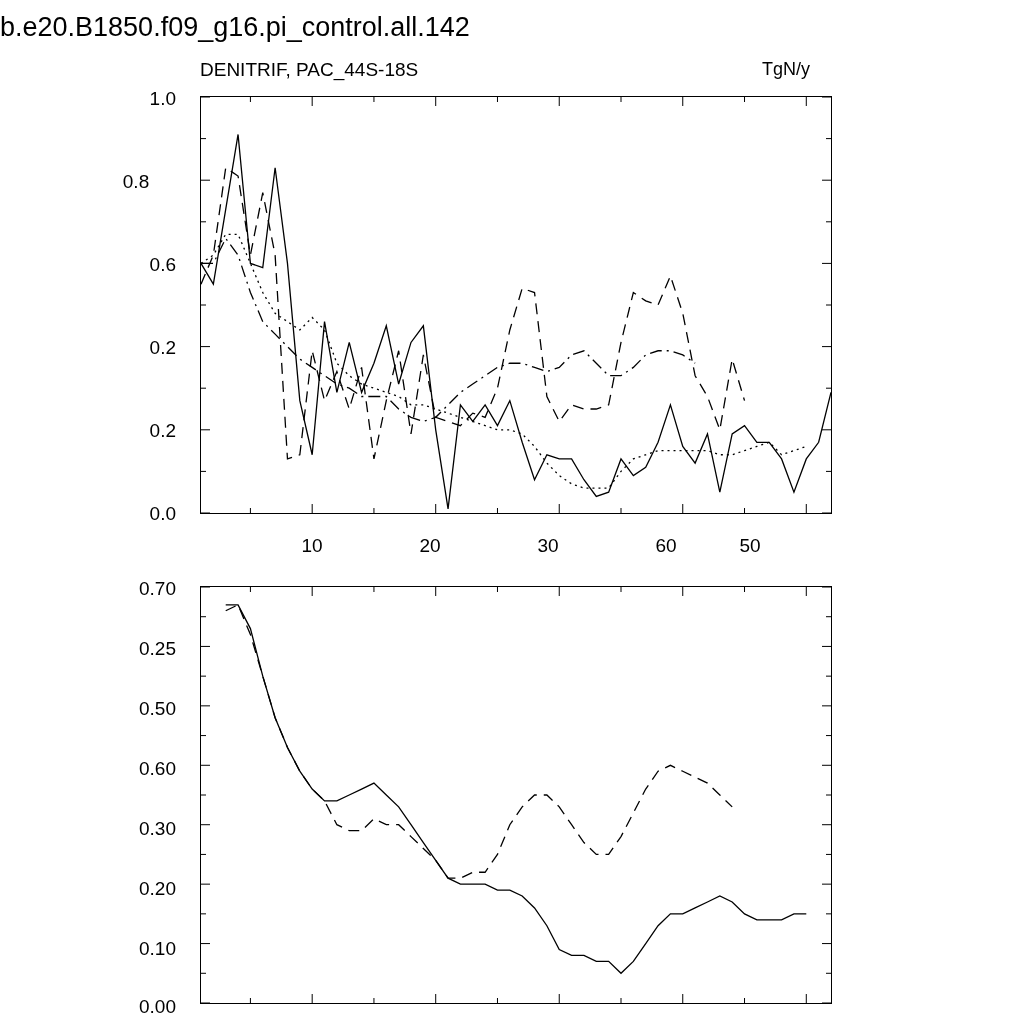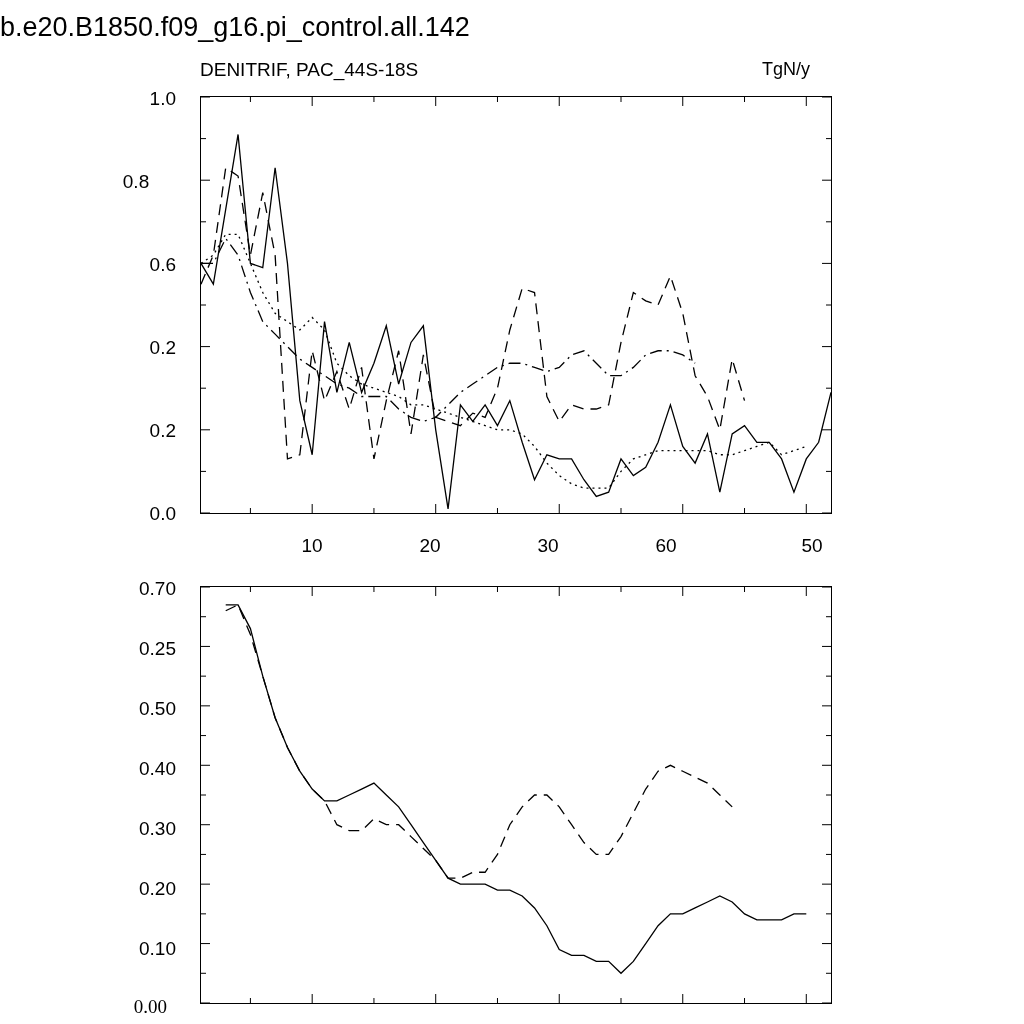--- a/index.html
+++ b/index.html
@@ -62,21 +62,21 @@
   <div class="axlabel" style="left:96px; top:171px; width:80px;text-align:center;">0.8</div>
   <div class="axlabel" style="left:96px; top:254px; width:80px;">0.6</div>
   <div class="axlabel" style="left:96px; top:337px; width:80px;">0.2</div>
   <div class="axlabel" style="left:96px; top:420px; width:80px;">0.2</div>
   <div class="axlabel" style="left:96px; top:503px; width:80px;">0.0</div>
 
   <div class="xlabel" style="left:282px; top:535px; width:60px;">10</div>
   <div class="xlabel" style="left:400px; top:535px; width:60px;">20</div>
   <div class="xlabel" style="left:518px; top:535px; width:60px;">30</div>
   <div class="xlabel" style="left:636px; top:535px; width:60px;">60</div>
-  <div class="xlabel" style="left:782px; top:535px; width:60px;">50</div>
+  <div class="xlabel" style="left:720px; top:535px; width:60px;">50</div>
 
   <div class="plotbox" id="plot1" style="left:200px; top:96px; width:632px; height:418px;">
     <svg id="svg1" width="630" height="416" viewBox="0 0 630 416">
         <line x1="0" y1="416" x2="9" y2="416" stroke="#000" stroke-width="1"></line>
         <line x1="630" y1="416" x2="621" y2="416" stroke="#000" stroke-width="1"></line>
         <line x1="0" y1="332.8" x2="9" y2="332.8" stroke="#000" stroke-width="1"></line>
         <line x1="630" y1="332.8" x2="621" y2="332.8" stroke="#000" stroke-width="1"></line>
         <line x1="0" y1="249.6" x2="9" y2="249.6" stroke="#000" stroke-width="1"></line>
         <line x1="630" y1="249.6" x2="621" y2="249.6" stroke="#000" stroke-width="1"></line>
         <line x1="0" y1="166.4" x2="9" y2="166.4" stroke="#000" stroke-width="1"></line>
@@ -120,25 +120,25 @@
         <polyline points="0.00,166.40 12.35,166.40 24.71,141.44 37.06,158.08 49.41,195.52 61.76,224.64 74.12,237.12 86.47,249.60 98.82,262.08 111.18,270.40 123.53,278.72 135.88,287.04 148.24,291.20 160.59,299.52 172.94,299.52 185.29,299.52 197.65,312.00 210.00,320.32 222.35,324.48 234.71,320.32 247.06,307.84 259.41,295.36 271.76,287.04 284.12,278.72 296.47,270.40 308.82,266.24 321.18,266.24 333.53,270.40 345.88,274.56 358.24,270.40 370.59,257.92 382.94,253.76 395.29,266.24 407.65,278.72 420.00,278.72 432.35,270.40 444.71,257.92 457.06,253.76 469.41,253.76 481.76,257.92 494.12,266.24" fill="none" stroke="#000" stroke-width="1.3" stroke-dasharray="12,5,2,5"></polyline>
         <polyline points="0.00,166.40 12.35,158.08 24.71,137.28 37.06,137.28 49.41,166.40 61.76,195.52 74.12,216.32 86.47,224.64 98.82,232.96 111.18,220.48 123.53,232.96 135.88,266.24 148.24,278.72 160.59,287.04 172.94,291.20 185.29,295.36 197.65,299.52 210.00,307.84 222.35,307.84 234.71,312.00 247.06,316.16 259.41,320.32 271.76,324.48 284.12,328.64 296.47,332.80 308.82,332.80 321.18,336.96 333.53,349.44 345.88,366.08 358.24,378.56 370.59,386.88 382.94,391.04 395.29,391.04 407.65,391.04 420.00,374.40 432.35,361.92 444.71,357.76 457.06,353.60 469.41,353.60 481.76,353.60 494.12,353.60 506.47,353.60 518.82,357.76 531.18,357.76 543.53,353.60 555.88,349.44 568.24,345.28 580.59,357.76 592.94,353.60 605.29,349.44" fill="none" stroke="#000" stroke-width="1.3" stroke-dasharray="2,4"></polyline>
       </svg>
   </div>
 </div>
 
 <div class="panel">
   <div class="axlabel" style="left:86px; top:578px; width:90px;">0.70</div>
   <div class="axlabel" style="left:86px; top:638px; width:90px;">0.25</div>
   <div class="axlabel" style="left:86px; top:698px; width:90px;">0.50</div>
-  <div class="axlabel" style="left:86px; top:758px; width:90px;">0.40</div>
+  <div class="axlabel" style="left:86px; top:758px; width:90px;">0.60</div>
   <div class="axlabel" style="left:86px; top:818px; width:90px;">0.30</div>
   <div class="axlabel" style="left:86px; top:878px; width:90px;">0.20</div>
   <div class="axlabel" style="left:86px; top:938px; width:90px;">0.10</div>
-  <div class="axlabel" style="left:77px; top:996px; width:90px;font-family:Liberation Serif, serif;">0.00</div>
+  <div class="axlabel" style="left:86px; top:996px; width:90px;">0.00</div>
 
   <div class="plotbox" id="plot2" style="left:200px; top:586px; width:632px; height:418px;">
     <svg id="svg2" width="630" height="416" viewBox="0 0 630 416">
         <line x1="0" y1="416" x2="9" y2="416" stroke="#000" stroke-width="1"></line>
         <line x1="630" y1="416" x2="621" y2="416" stroke="#000" stroke-width="1"></line>
         <line x1="0" y1="356.57142857142856" x2="9" y2="356.57142857142856" stroke="#000" stroke-width="1"></line>
         <line x1="630" y1="356.57142857142856" x2="621" y2="356.57142857142856" stroke="#000" stroke-width="1"></line>
         <line x1="0" y1="297.1428571428571" x2="9" y2="297.1428571428571" stroke="#000" stroke-width="1"></line>
         <line x1="630" y1="297.1428571428571" x2="621" y2="297.1428571428571" stroke="#000" stroke-width="1"></line>
         <line x1="0" y1="237.7142857142857" x2="9" y2="237.7142857142857" stroke="#000" stroke-width="1"></line>

